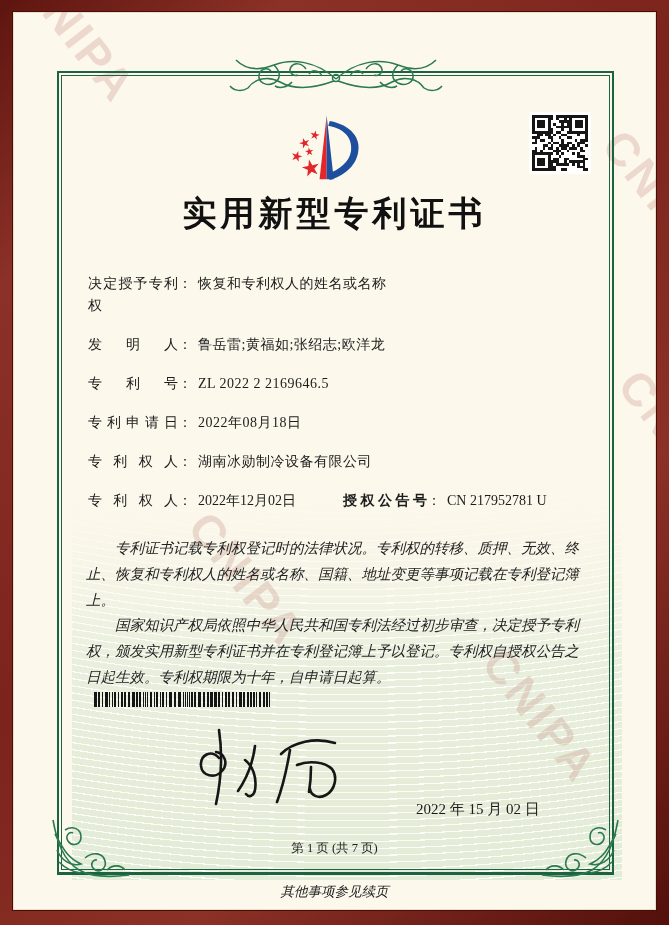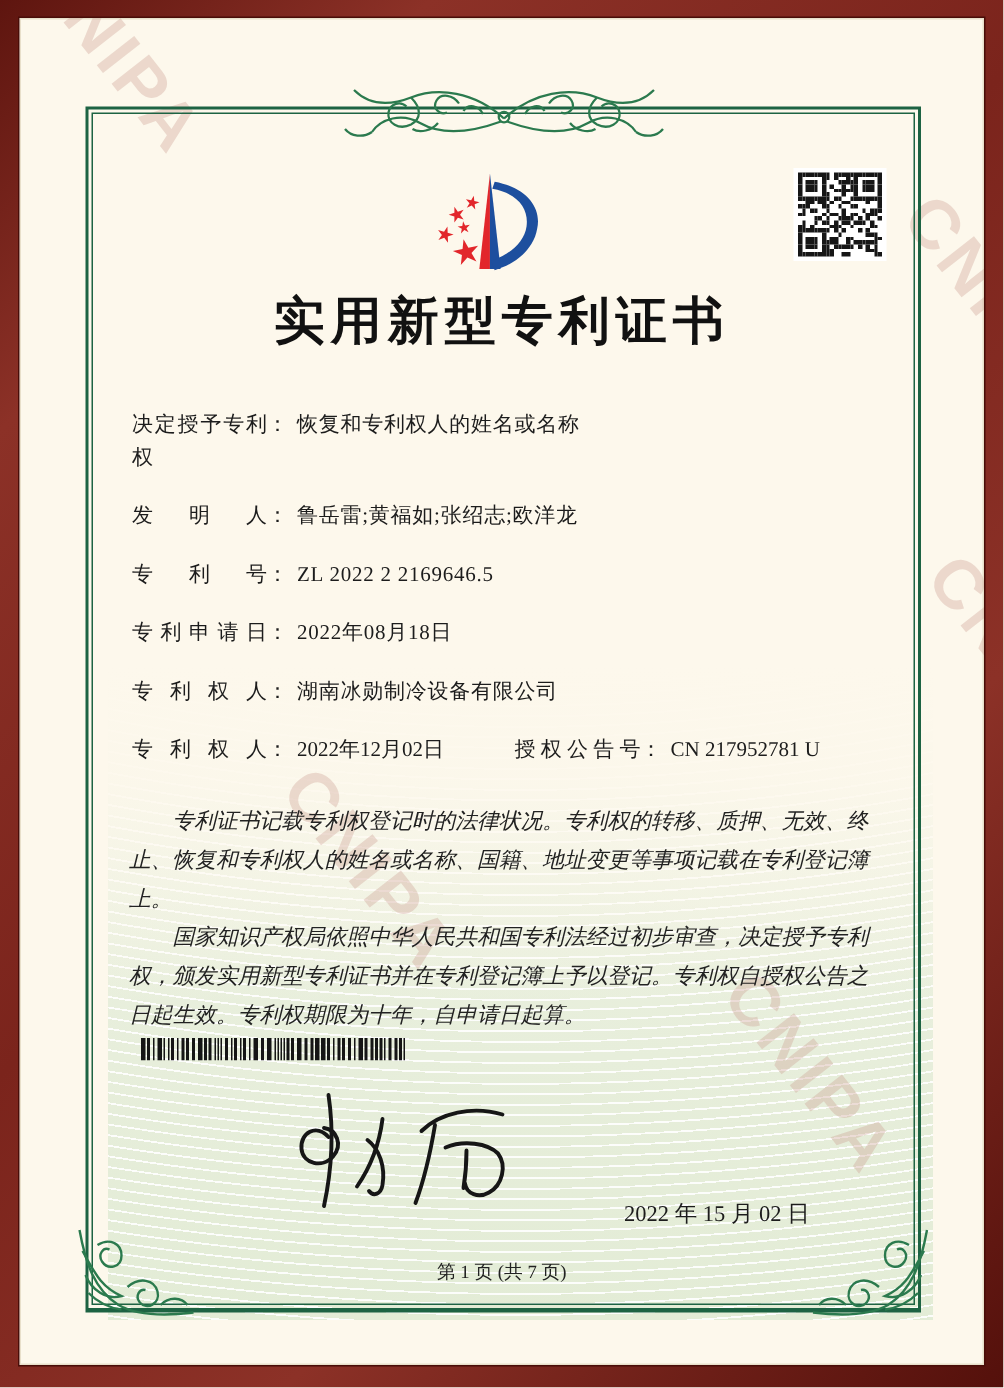--- a/index.html
+++ b/index.html
@@ -32,21 +32,21 @@
   .qr{position:absolute;left:529px;top:112px;width:62px;height:62px;background:#fff;display:grid;padding:3px;box-sizing:border-box;}
   .qr i{background:#161616;}
   .title{position:absolute;left:0;right:0;top:191px;text-align:center;font-size:34px;font-weight:bold;letter-spacing:4px;color:#111;}
   .fields{position:absolute;left:88px;top:273px;width:508px;font-size:14px;}
   .frow{line-height:22px;margin-bottom:17px;position:relative;}
   .flabel{display:inline-block;width:90px;text-align:justify;text-align-last:justify;vertical-align:top;}
   .fcolon{display:inline-block;vertical-align:top;margin-right:6px;}
   .fvalue{display:inline-block;width:388px;vertical-align:top;letter-spacing:0.5px;}
   .frow.addr{line-height:21px;margin-bottom:-2px;}
   .grant-no-group{position:absolute;left:255px;top:0;white-space:nowrap;}
-  .grant-no-group .flabel{width:84px;}
+  .grant-no-group .flabel{width:84px;font-weight:bold;}
   .paragraphs{position:absolute;left:86px;top:536px;width:500px;font-size:14.5px;line-height:25.8px;
     font-style:italic;color:#222;}
   .paragraphs p{margin:0;text-indent:2em;}
   .barcode{position:absolute;left:94px;top:692px;width:178px;height:15px;font-size:0;white-space:nowrap;overflow:hidden;}
   .barcode i{display:inline-block;height:100%;background:#151515;}
   .signer{position:absolute;left:88px;top:743px;font-size:15px;line-height:30px;color:#111;}
   .signature{position:absolute;left:188px;top:724px;}
   .issue-date{position:absolute;left:416px;top:800px;font-size:15px;}
   .page-info{position:absolute;left:0;right:0;top:840px;text-align:center;font-size:12.5px;color:#222;}
   .footer-note{position:absolute;left:0;right:0;top:883px;text-align:center;font-size:13.5px;font-style:italic;color:#222;}
@@ -404,15 +404,16 @@
         <path d="M57,36 C65,42 69,54 67,66 C66,72 61,74 58,70"></path>
         <path d="M93,30 C105,18 127,13 147,19"></path>
         <path d="M102,26 C99,44 95,62 89,78"></path>
         <path d="M109,41 C121,36 137,38 144,45 C150,53 147,66 138,71 C131,75 123,72 122,65"></path>
         <path d="M123,43 C123,53 122,62 121,68"></path>
       </g>
     </svg>
 
     <div class="issue-date">2022 年 15 月 02 日</div>
     <div class="page-info">第 1 页 (共 7 页)</div>
+    <div class="footer-note">其他事项参见续页</div>
   </div>
 
 </div>
 
 </body></html>

